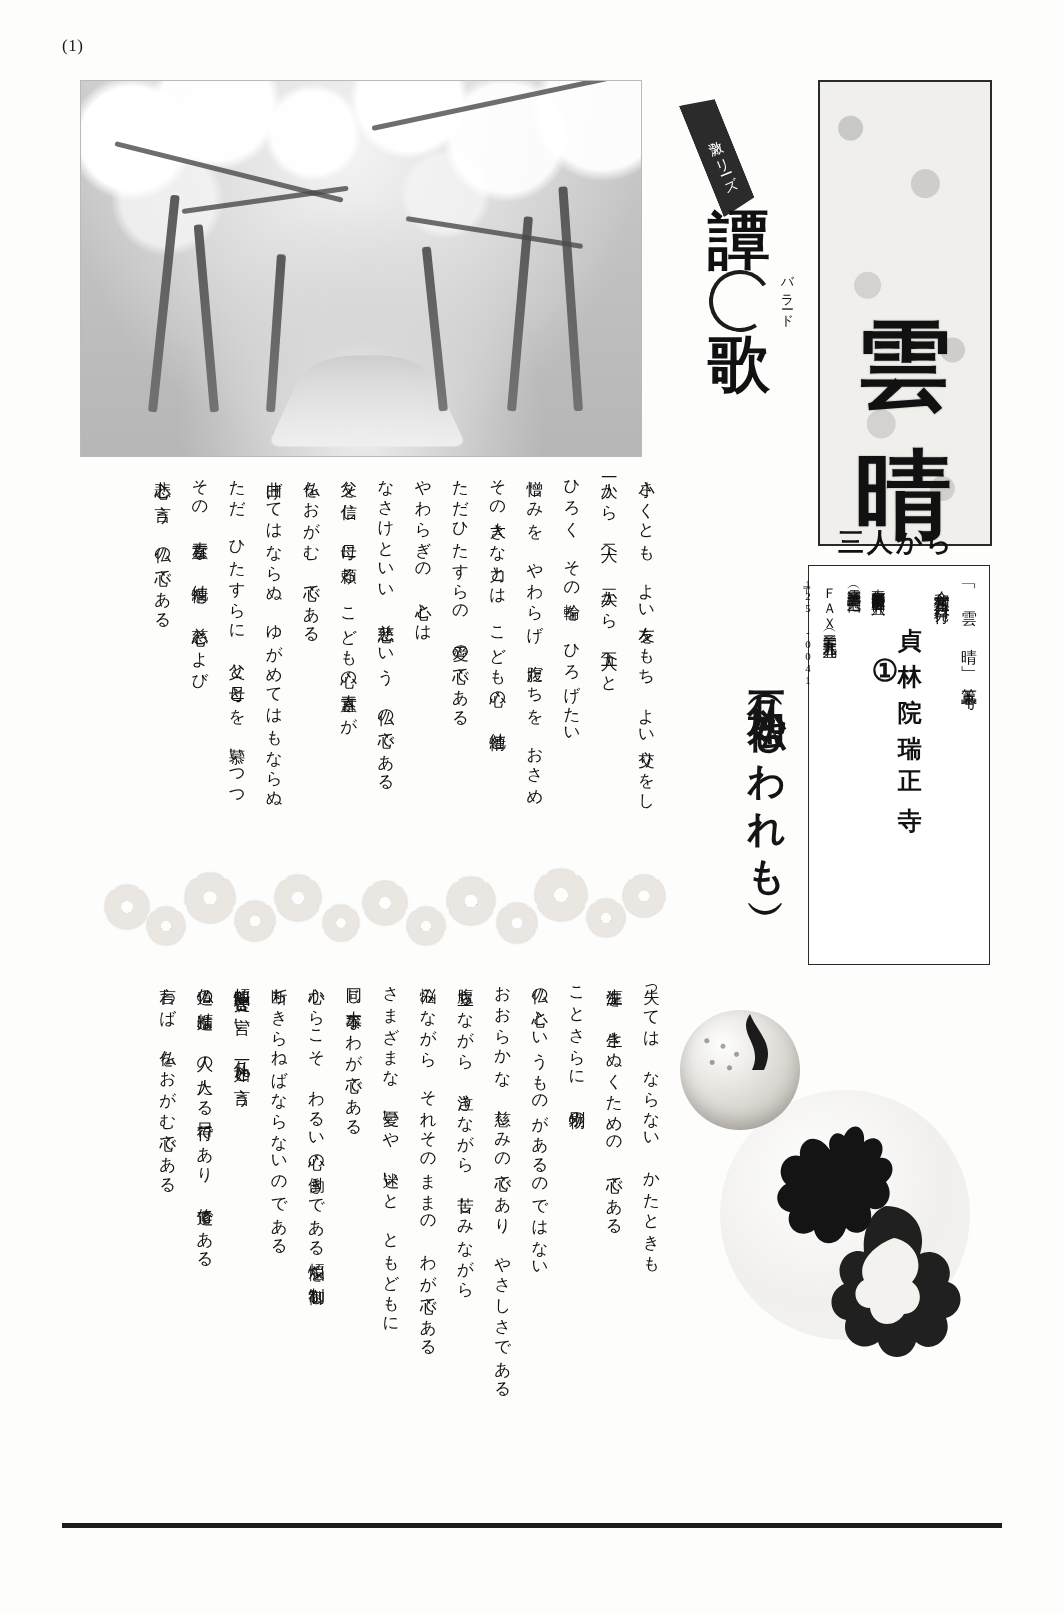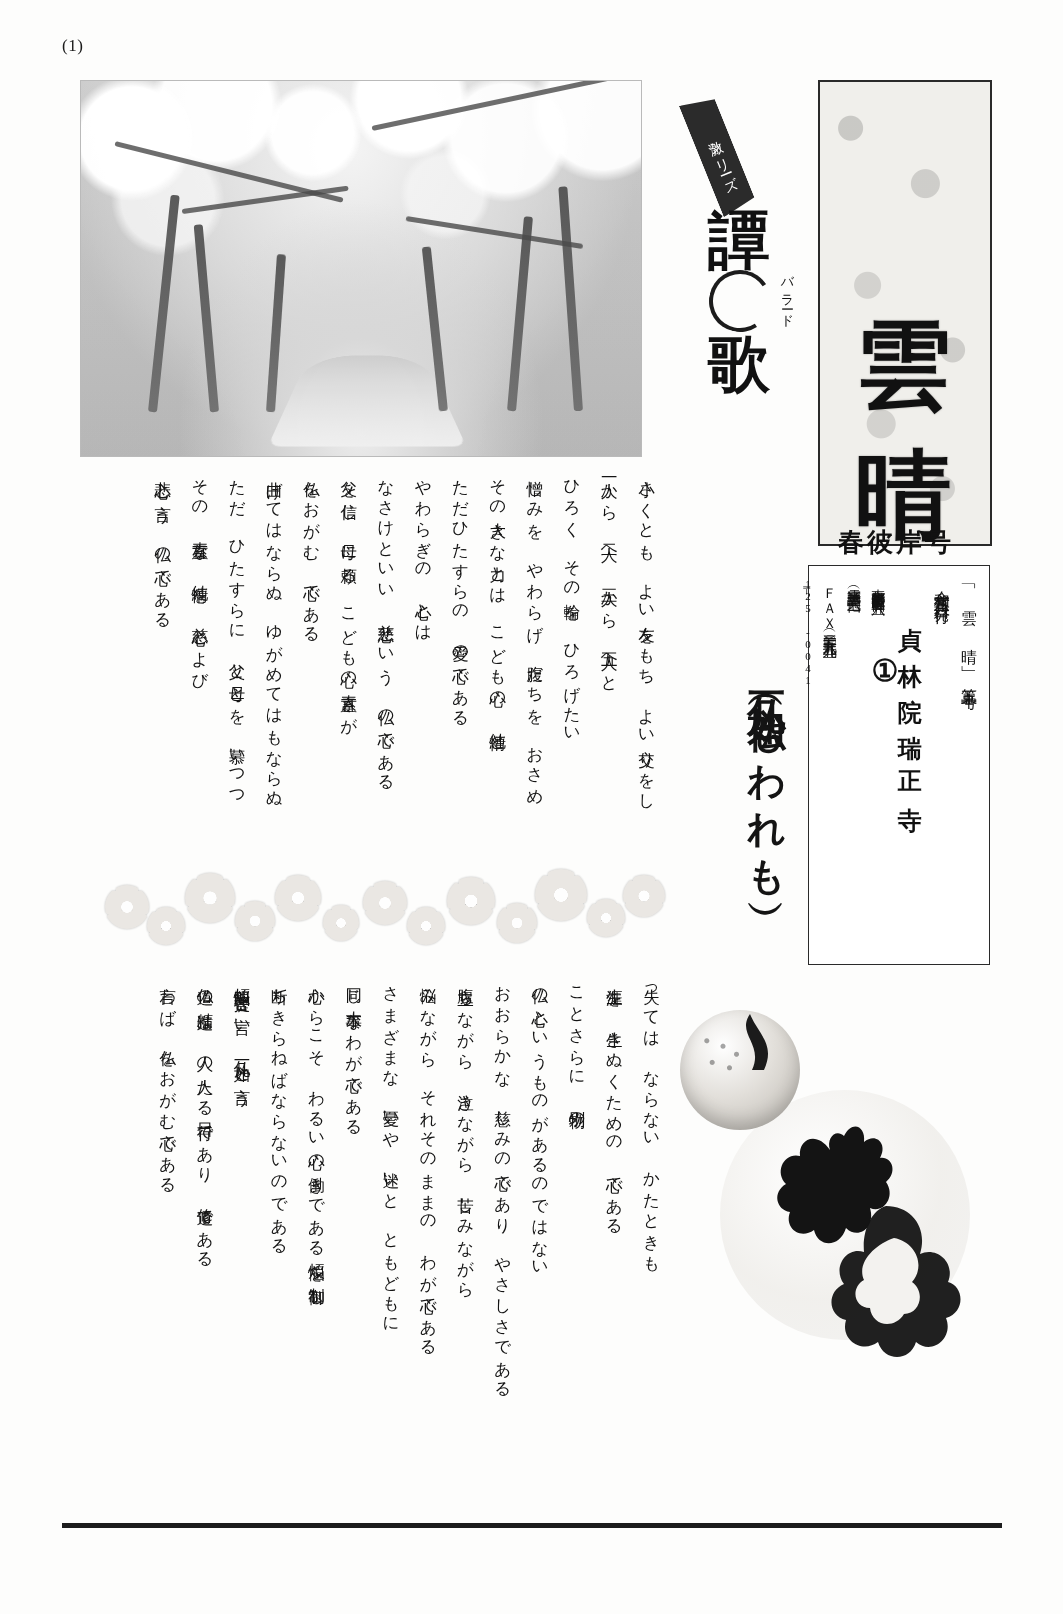--- a/index.html
+++ b/index.html
@@ -355,21 +355,21 @@
     <div class="kanji">譚</div>
     <div class="ruby">バラード</div>
     <div class="ring"></div>
     <div class="kanji">歌</div>
   </div>
 
   <div class="masthead">
     <div class="title">雲　晴</div>
   </div>
 
-  <div class="issue-label">春彼岸号</div>
+  <div class="issue-label">三人から</div>
 
   <div class="infobox">
     <div class="col issue">「　雲　　晴　」　第五十号</div>
     <div class="col issue">令和六年三月一日発行</div>
     <div class="col temple">貞　林　院　瑞　正　寺</div>
     <div class="col addr">東京都葛飾区東金町五ー四六ー五</div>
     <div class="col addr">電話（〇三）三六二七ー三四一一</div>
     <div class="col addr">ＦＡＸ（〇三）五六九九ー五九一五</div>
     <div class="col small">〒125
 -0041</div>

